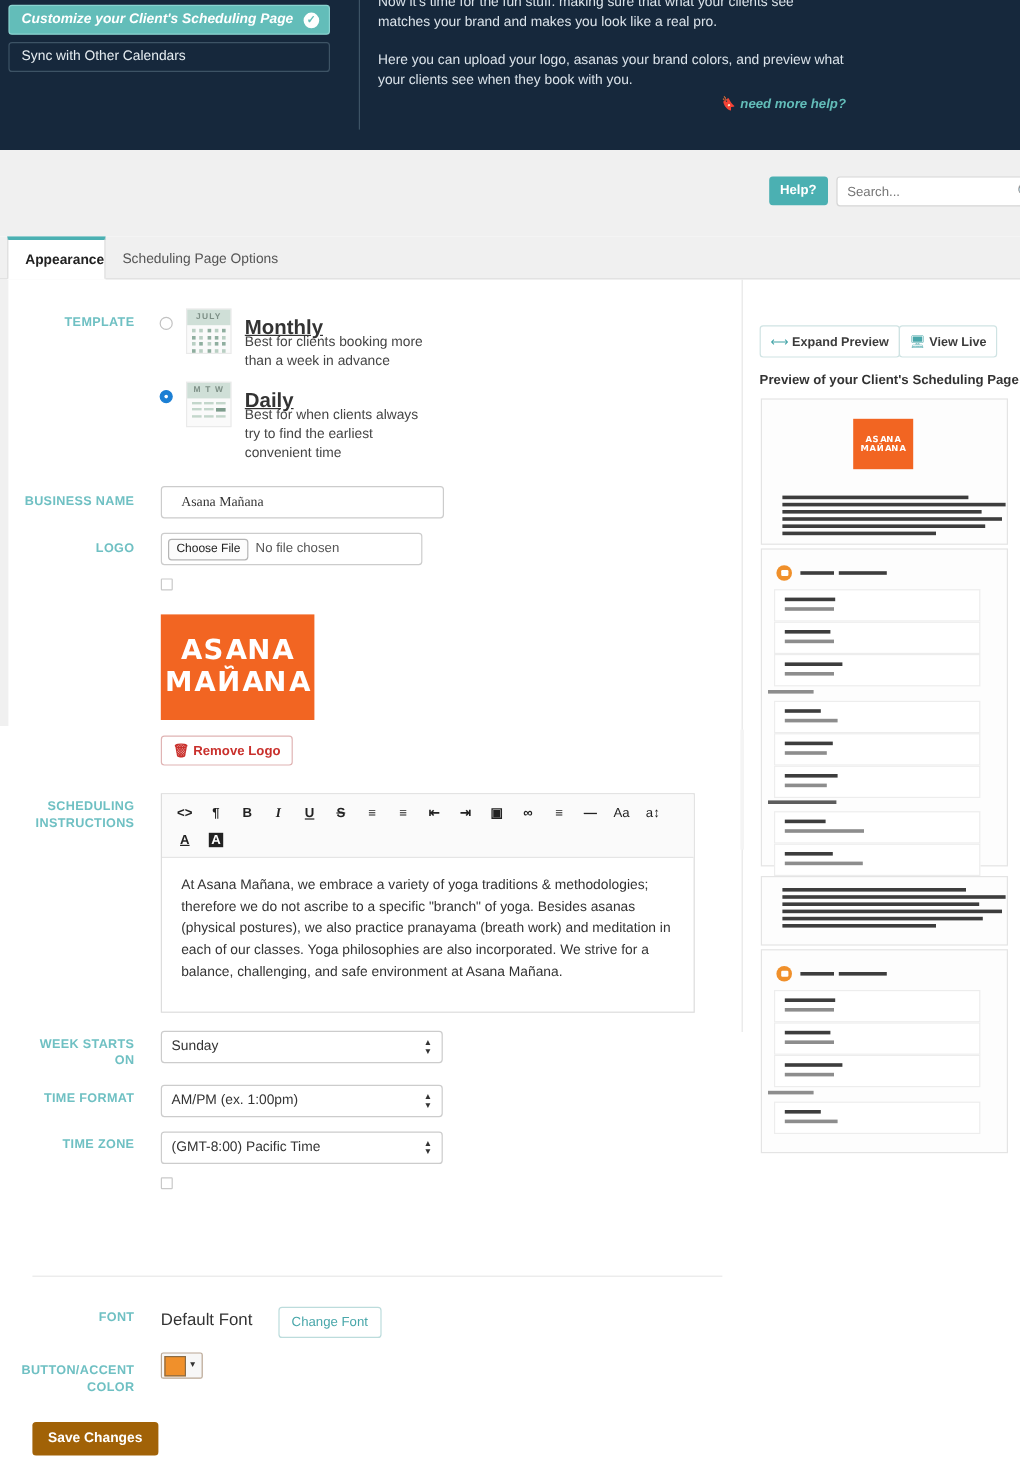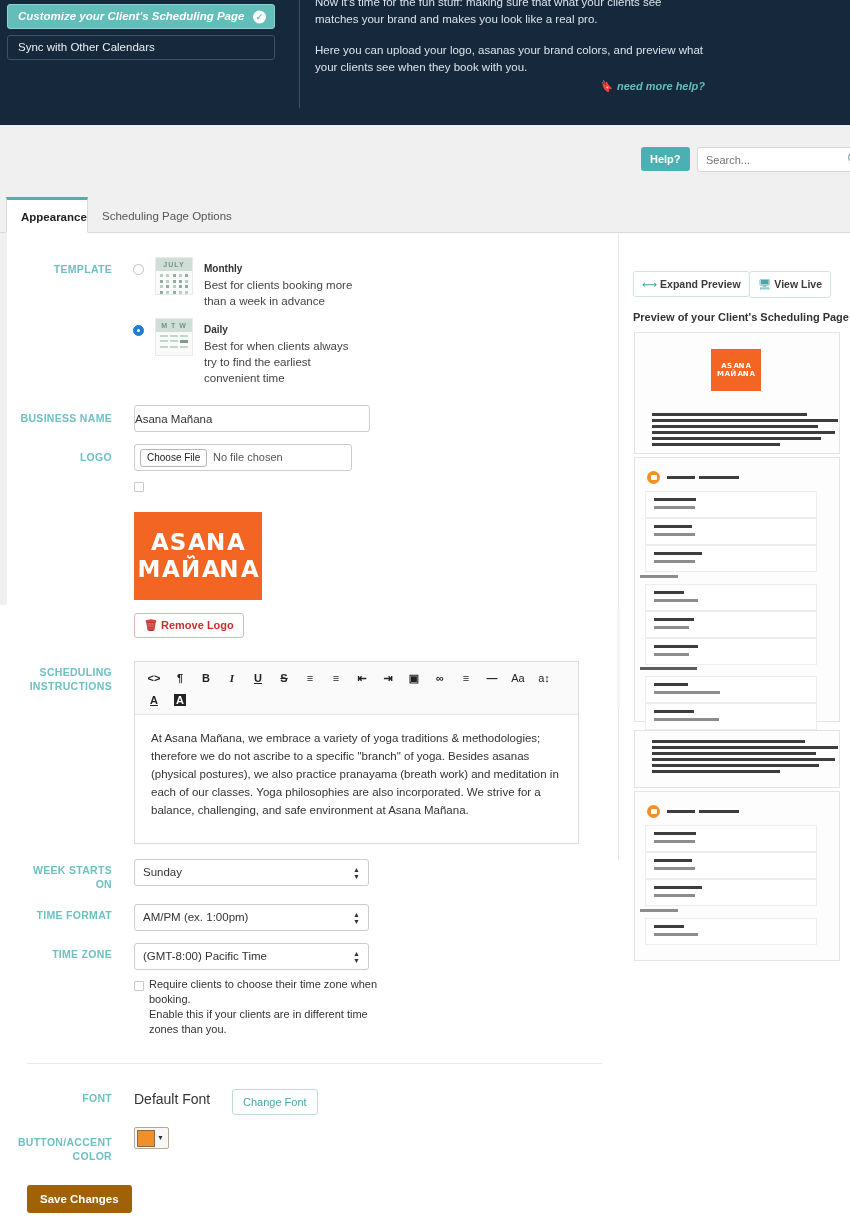--- a/index.html
+++ b/index.html
@@ -139,29 +139,29 @@
     font-size: 7px; font-weight: bold; text-align: center;
     line-height: 13px; letter-spacing: 1px;
   }
   .calbody { padding: 3px 4px; }
   .caldotrow { display: flex; justify-content: space-between; margin-bottom: 2.5px; }
   .caldot { width: 3px; height: 3px; background: #b9cfc3; }
   .caldot.dk { background: #8fae9f; }
   .callinerow { display: flex; justify-content: space-between; margin-bottom: 3px; }
   .calline { width: 8px; height: 2px; background: #c3d6cb; }
   .calline.dk { background: #7d9c8c; height: 3px; }
-  .opt-title { position: absolute; font-size: 10px; font-weight: bold; color: #333; }
+  .opt-title { position: absolute; font-size: 17px; font-weight: bold; color: #333; text-decoration: underline; }
   .opt-desc { position: absolute; font-size: 11.5px; color: #444; line-height: 16px; width: 160px; }
 
   
   .txtinput {
     position: absolute; height: 27px; background: #fff;
     border: 1px solid #ccc; border-radius: 3px;
-    font-size: 11.5px; color: #333; padding: 0 0;
-    font-family: Liberation Sans, sans-serif; outline: none;
+    font-size: 11.5px; color: #333; padding: 0 16px;
+    font-family: Liberation Serif, serif; outline: none;
   }
   .filebox {
     position: absolute; height: 27px; background: #fff;
     border: 1px solid #ccc; border-radius: 3px;
   }
   .file-btn {
     position: absolute; left: 5px; top: 4px; height: 18px;
     border: 1px solid #b5b5b5; border-radius: 3px; background: #fcfcfc;
     font-size: 10px; color: #222; line-height: 16px; padding: 0 6px;
     cursor: pointer; font-family: inherit;
@@ -454,26 +454,20 @@
       <span>AM/PM (ex. 1:00pm)</span>
       <span class="sel-arrows">▲<br>▼</span>
     </div>
 
     <div class="flabel" style="left:0; top:714px; width:112px;">TIME ZONE</div>
     <div class="selectbox" style="left:134px; top:710px; width:235px;">
       <span>(GMT-8:00) Pacific Time</span>
       <span class="sel-arrows">▲<br>▼</span>
     </div>
     <div class="checkbox" style="left:134px; top:748px;"></div>
-    <div class="cb-label" style="left:149px; top:744px; width:230px;">
-      <span>Require clients to choose their time zone when</span>
-      <span>booking.</span><br>
-      <span>Enable this if your clients are in different time</span>
-      <span>zones than you.</span>
-    </div>
 
     <div class="hdivider" style="left:27px; top:830px; width:575px;"></div>
 
     <div class="flabel" style="left:0; top:858px; width:112px;">FONT</div>
     <div class="font-name" style="left:134px; top:858px;">Default Font</div>
     <button class="change-font" style="left:232px; top:856px;">Change Font</button>
 
     <div class="flabel" style="left:0; top:902px; width:112px;">BUTTON/ACCENT</div>
     <div class="flabel" style="left:0; top:916px; width:112px;">COLOR</div>
     <div class="colorpick" style="left:134px; top:894px;">

